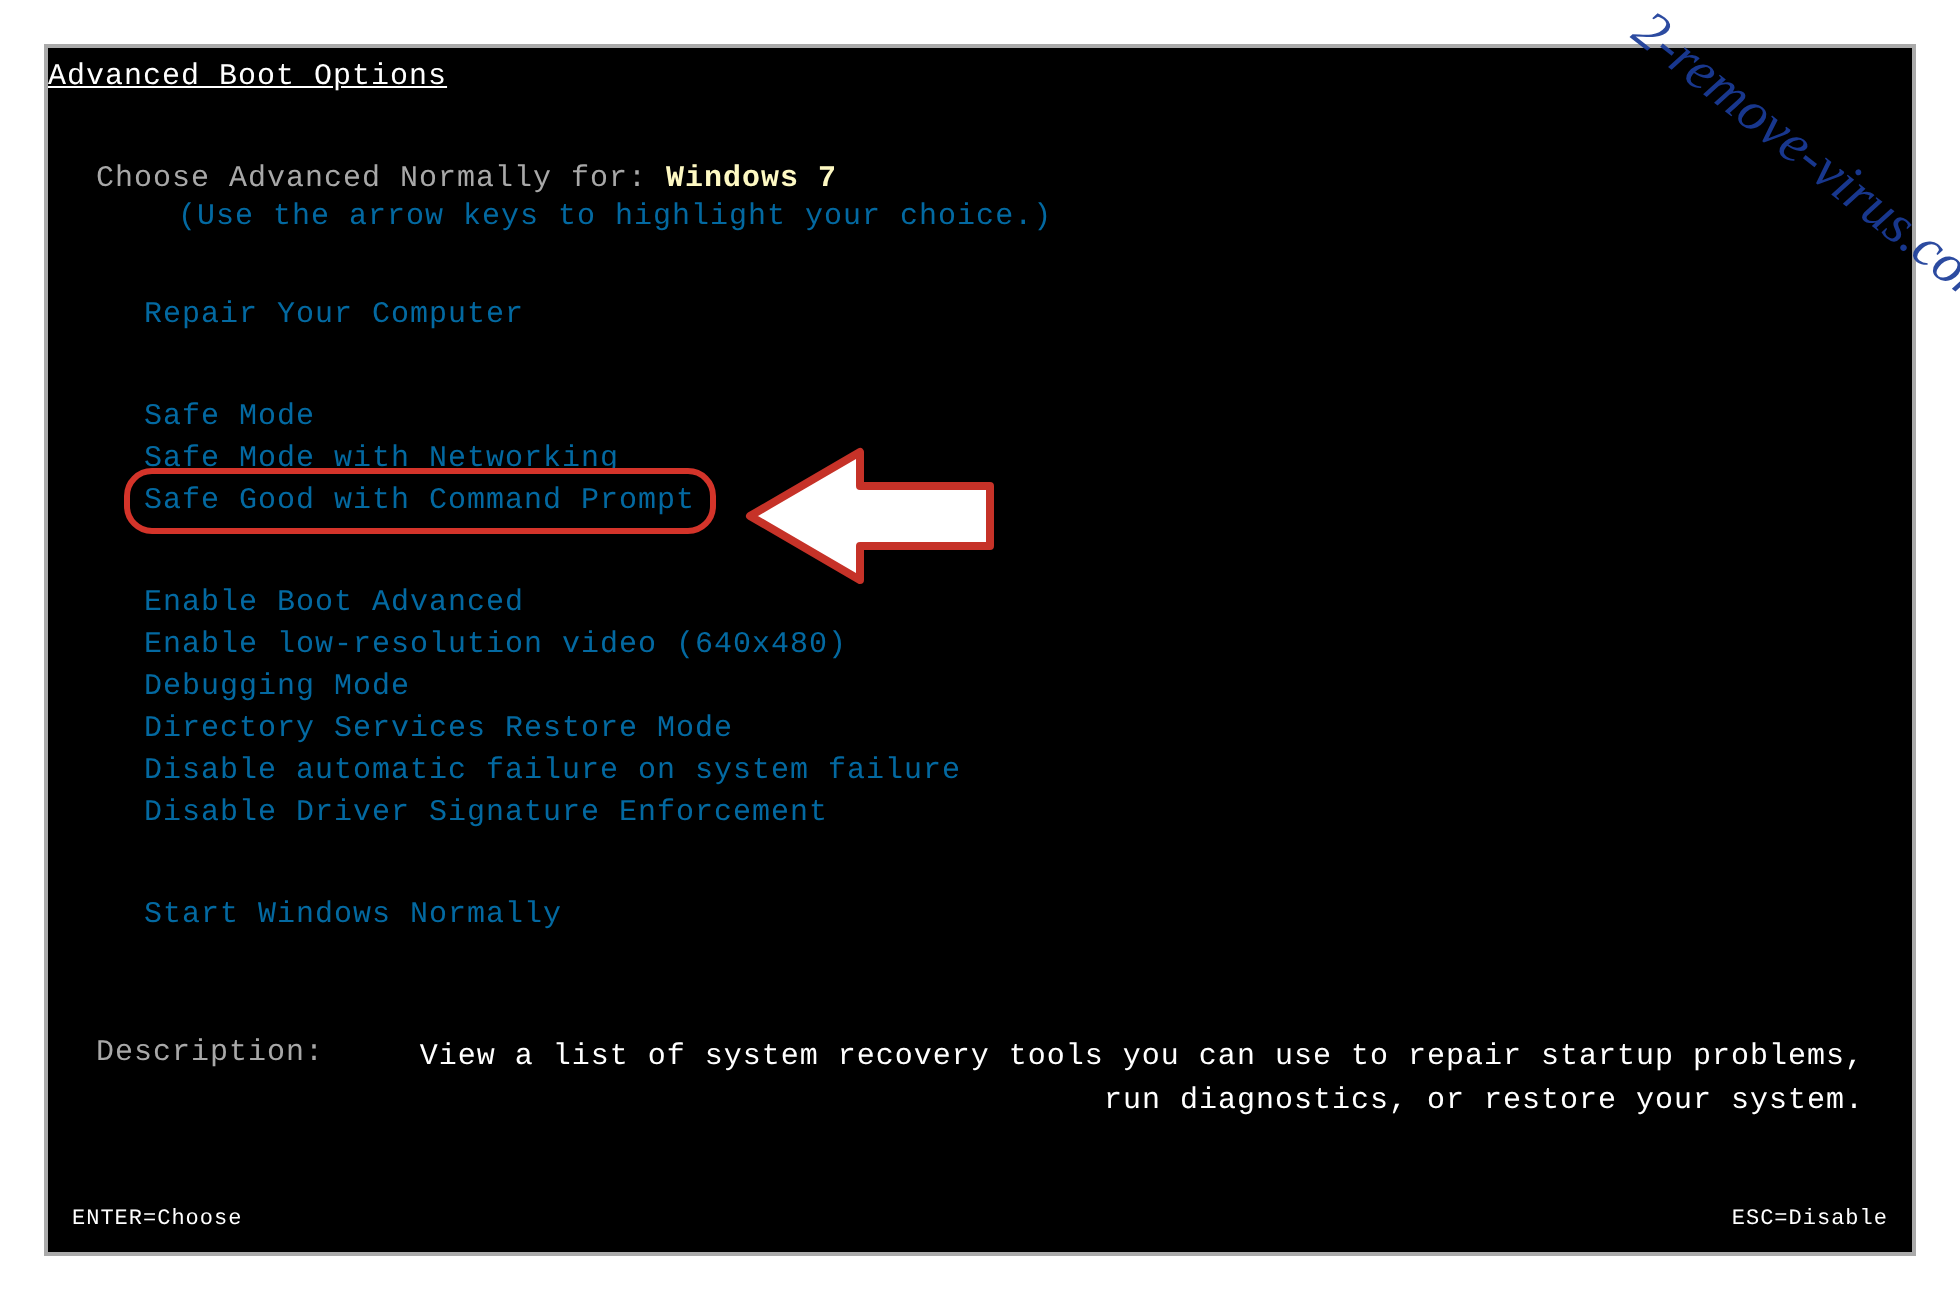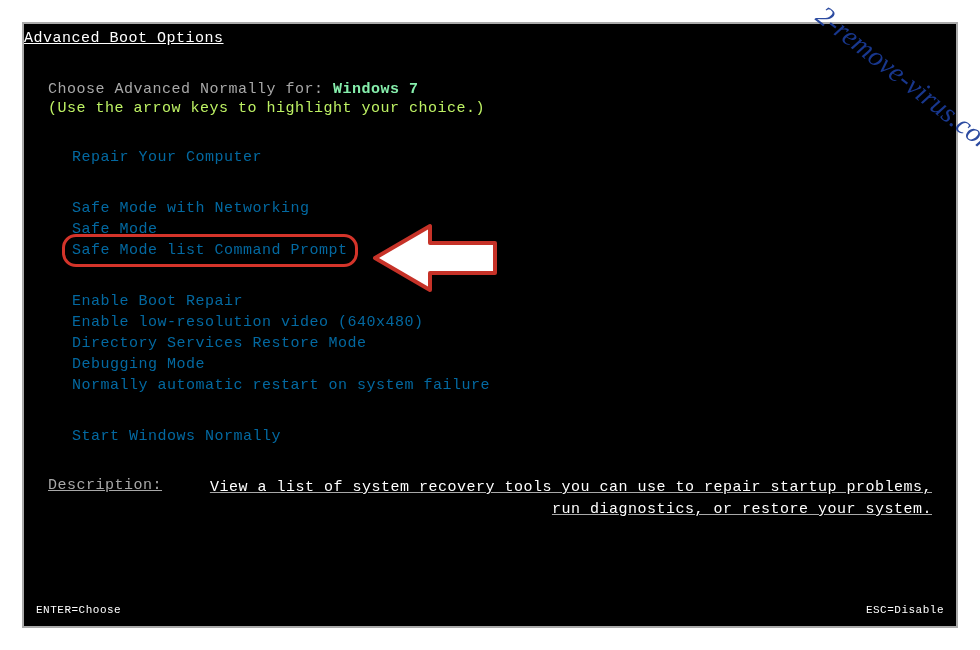--- a/index.html
+++ b/index.html
@@ -34,26 +34,27 @@
       font-size: 15px;
       text-decoration: underline;
     }
     .content {
       padding: 30px 24px 0 24px;
     }
     .choose-line {
       color: #a8a8a8;
     }
     .choose-line .os {
-      color: #86efac;
+      color: #fef9c3;
       font-weight: bold;
     }
     .hint {
-      color: #bef264;
+      color: #0369a1;
       margin-top: 2px;
+      margin-left: 41px;
     }
     .section {
       margin-top: 30px;
       padding-left: 24px;
     }
     .menu-item {
       color: #0369a1;
       line-height: 1.4;
     }
     .highlight-wrap {
@@ -64,23 +65,22 @@
       position: absolute;
       top: -6px;
       left: -10px;
       right: -10px;
       bottom: -6px;
       border: 3px solid #d4342a;
       border-radius: 14px;
       pointer-events: none;
     }
     .description-block {
-      margin-top: 30px;
+      margin-top: 50px;
       display: flex;
-      text-decoration: underline;
     }
     .desc-label {
       color: #a8a8a8;
       width: 140px;
       flex-shrink: 0;
     }
     .desc-text {
       color: #ffffff;
       line-height: 1.45;
       text-align: right;
@@ -124,34 +124,35 @@
     <div class="choose-line">
       <span>Choose Advanced Normally for: </span><span class="os">Windows 7</span>
     </div>
     <div class="hint">(Use the arrow keys to highlight your choice.)</div>
 
     <div class="section">
       <div class="menu-item">Repair Your Computer</div>
     </div>
 
     <div class="section">
+      <div class="menu-item">Safe Mode</div>
       <div class="menu-item">Safe Mode with Networking</div>
-      <div class="menu-item">Safe Mode</div>
       <div class="highlight-wrap">
-        <div class="menu-item">Safe Mode list Command Prompt</div>
+        <div class="menu-item">Safe Good with Command Prompt</div>
         <div class="highlight-border"></div>
       </div>
     </div>
 
     <div class="section">
-      <div class="menu-item">Enable Boot Repair</div>
+      <div class="menu-item">Enable Boot Advanced</div>
       <div class="menu-item">Enable low-resolution video (640x480)</div>
+      <div class="menu-item">Debugging Mode</div>
       <div class="menu-item">Directory Services Restore Mode</div>
-      <div class="menu-item">Debugging Mode</div>
-      <div class="menu-item">Normally automatic restart on system failure</div>
+      <div class="menu-item">Disable automatic failure on system failure</div>
+      <div class="menu-item">Disable Driver Signature Enforcement</div>
     </div>
 
     <div class="section">
       <div class="menu-item">Start Windows Normally</div>
     </div>
 
     <div class="description-block">
       <div class="desc-label">Description:</div>
       <div class="desc-text">View a list of system recovery tools you can use to repair startup problems, run diagnostics, or restore your system.</div>
     </div>

